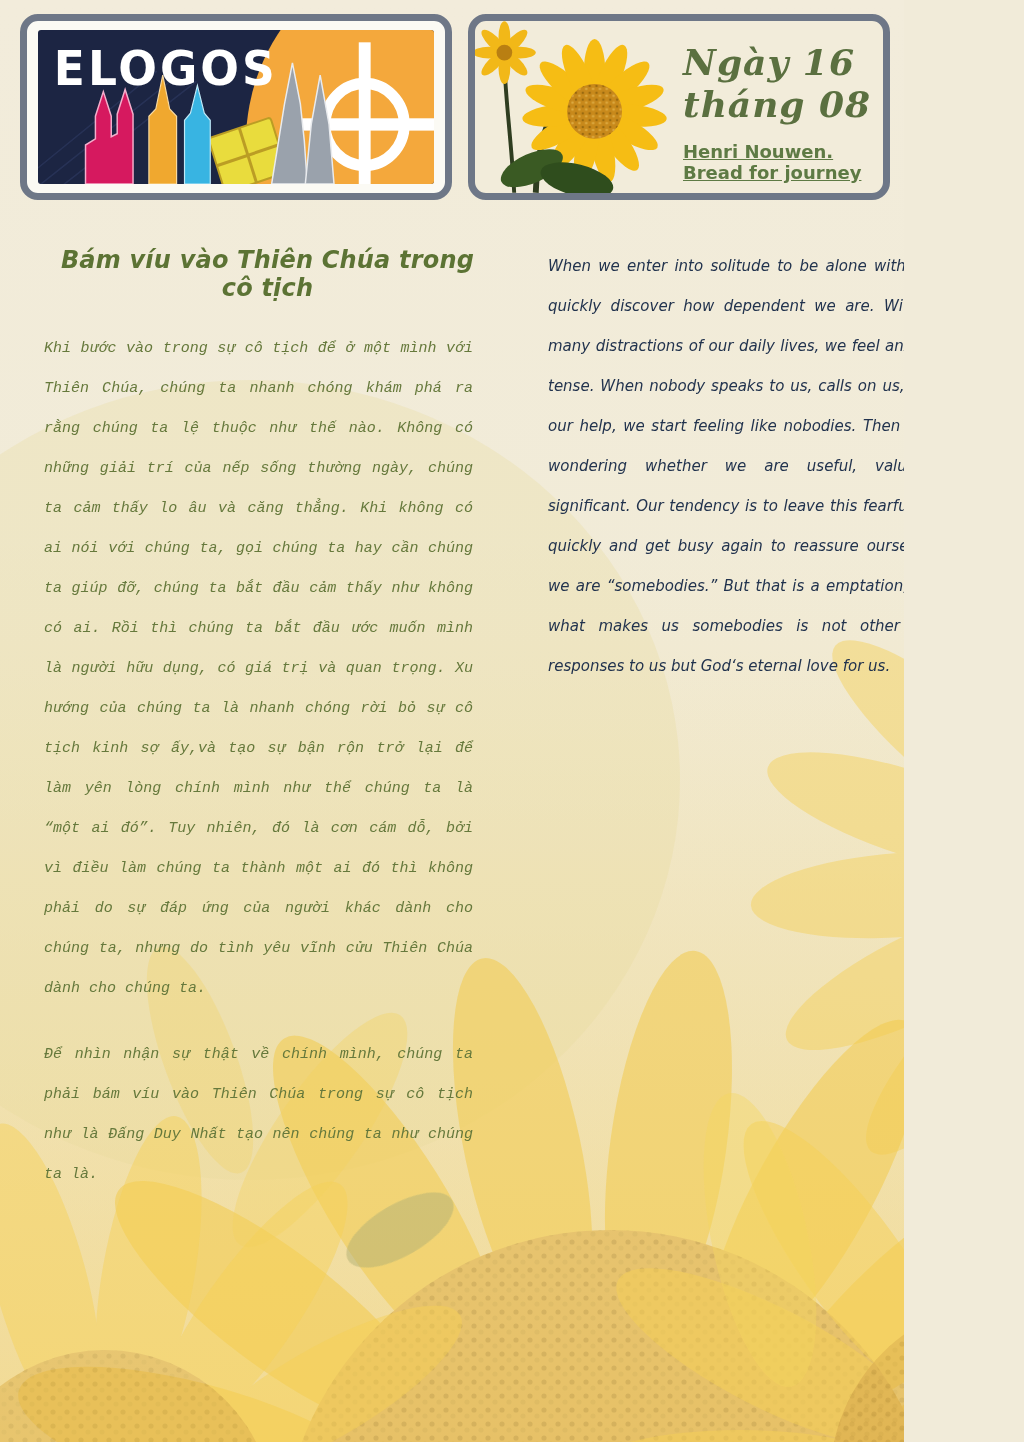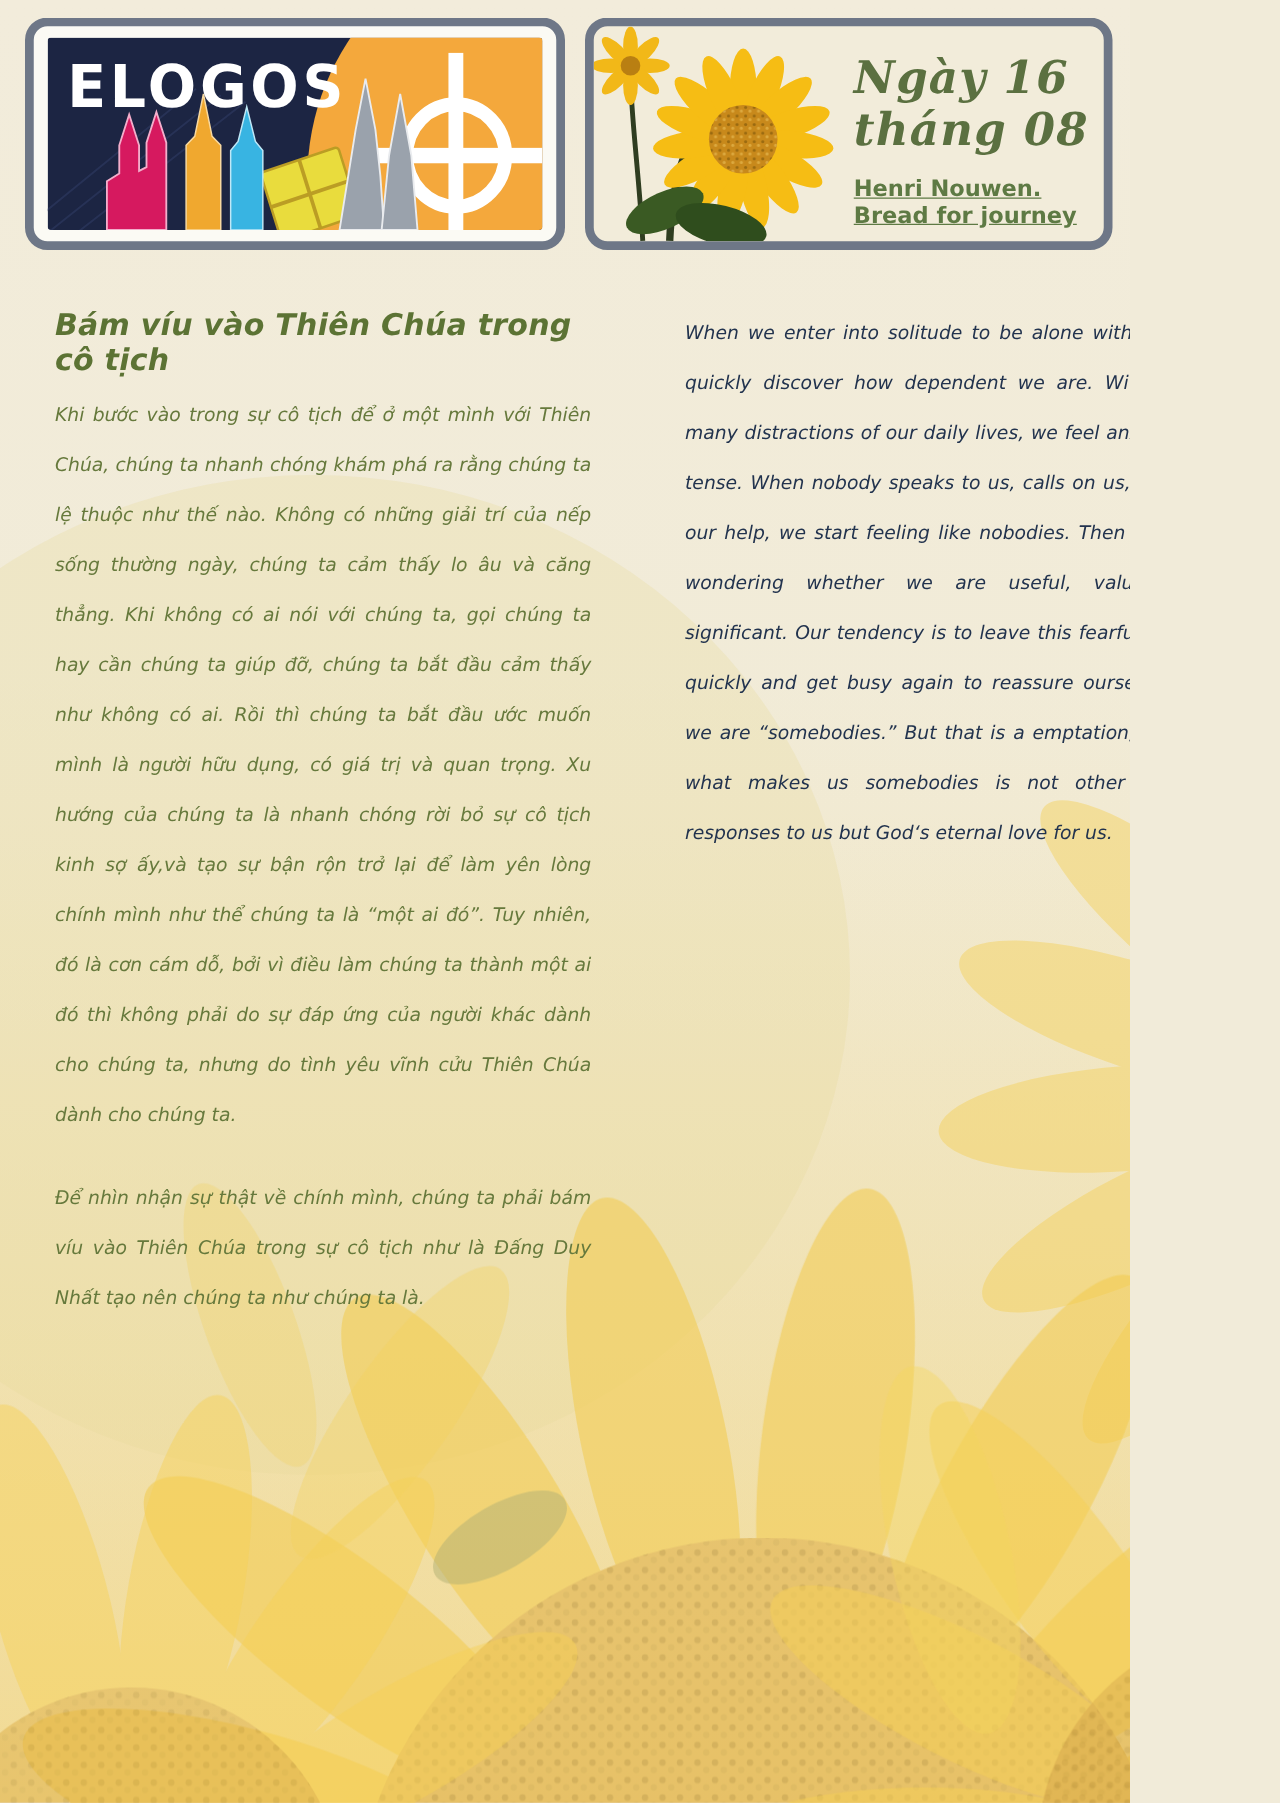--- a/index.html
+++ b/index.html
@@ -75,34 +75,35 @@
   }
 
   
   .cols {
     display: flex;
     gap: 57px;
     margin: 46px 30px 0 44px;
   }
   .col { width: 447px; flex: none; }
   .col-title {
-    margin: 0 0 10px 0;
+    margin: 0 0 27px 0;
     font-size: 24px; font-weight: bold; font-style: italic;
+    text-align: center;
     letter-spacing: 0.2px;
   }
   .col-vi .col-title { color: #5c7334; }
   .col-en .col-title { color: #1f3050; }
   .col p {
     margin: 0 18px 26px 0;
     font-style: italic;
     font-size: 15px;
     line-height: 40px;
     text-align: justify;
   }
-  .col-vi p { color: #66793c; }
+  .col-vi p { color: #66793c; font-family: Liberation Mono, monospace; }
   .col-en p { color: #22334e; }
   .col-en .para-2 { margin-top: 200px; }
 </style>
 </head>
 <body>
 
 <div class="page">
 
   <svg class="bg-art" viewBox="0 0 1024 1442" aria-hidden="true">
     <defs>

